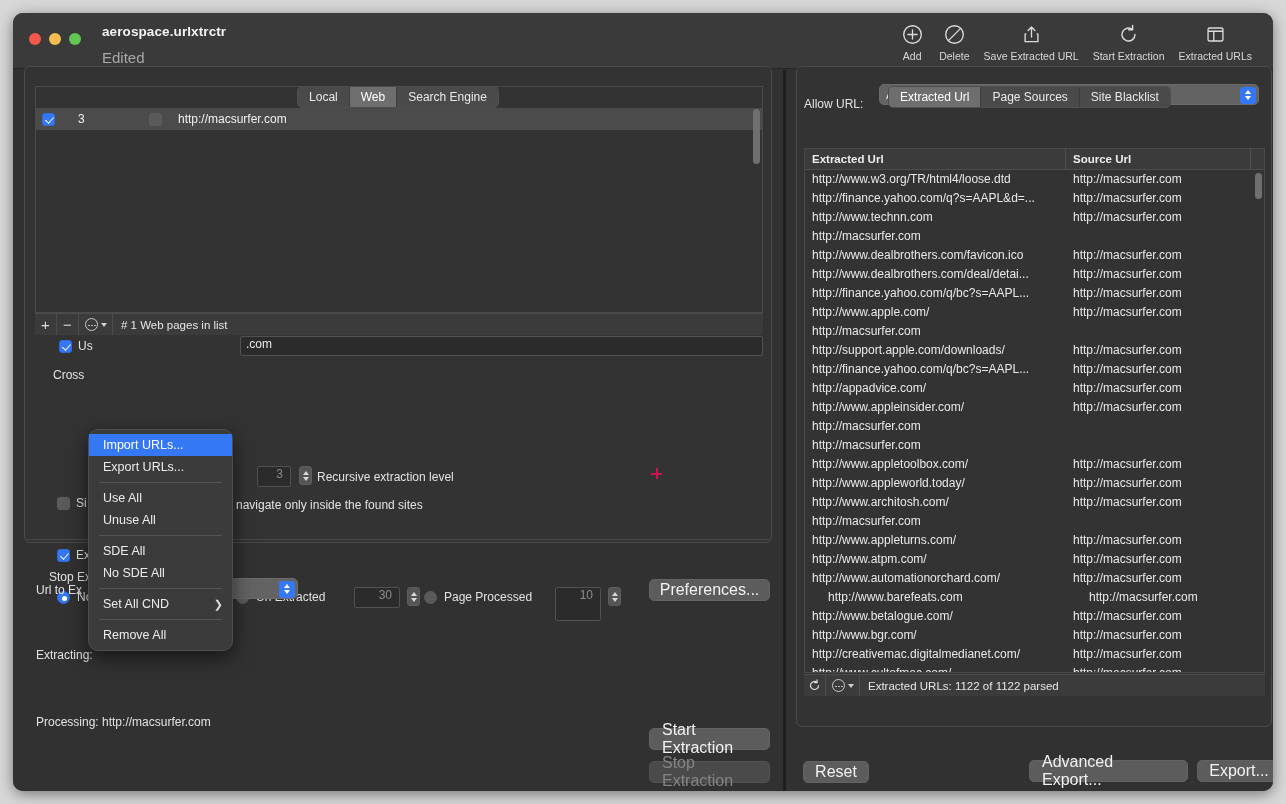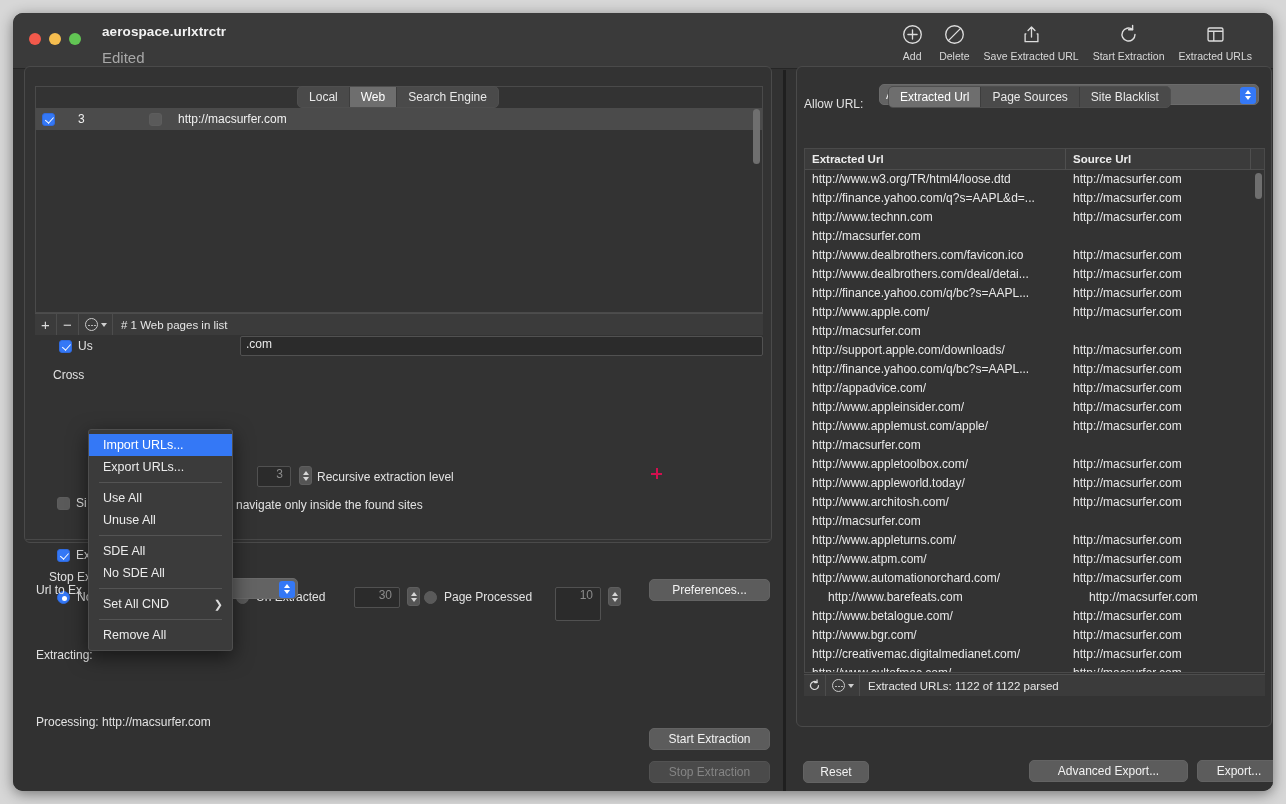--- a/index.html
+++ b/index.html
@@ -110,21 +110,21 @@
              display:flex; flex-direction:column; align-items:center; justify-content:center; gap:2px; }
   .stepper .up { width:0;height:0;border-left:3px solid transparent;border-right:3px solid transparent;
                  border-bottom:4px solid #d7d7d7;}
   .stepper .dn { width:0;height:0;border-left:3px solid transparent;border-right:3px solid transparent;
                  border-top:4px solid #d7d7d7;}
 
   .lbl { font-size:12px; color:#e2e2e2; white-space:nowrap; }
 
   
   .btn { background:#5c5c5c; border:1px solid #636363; border-radius:5px; height:22px;
-         display:inline-flex; align-items:center; justify-content:center; font-size:12px;
+         display:inline-flex; align-items:center; justify-content:center; font-size:16px;
          color:#f2f2f2; padding:0 12px; cursor:default; }
   .btn.disabled { color:#858585; background:#4a4a4a; border-color:#525252; }
 
   
   .popup { background:#636363; border:1px solid #6b6b6b; border-radius:5px; height:21px;
            display:flex; align-items:center; padding:0 6px; font-size:12px; color:#f4f4f4;
            position:relative; }
   .popup .arrows { position:absolute; right:2px; top:1.5px; width:16px; height:17px; background:#3478f6;
            border-radius:3px; display:flex; flex-direction:column; align-items:center;
            justify-content:center; gap:2px; }
@@ -137,21 +137,21 @@
              font-size:11.5px; font-weight:bold; color:#ededed; }
   .rt-head .c { height:21px; line-height:21px; padding-left:7px; border-right:1px solid #4f4f4f; }
   .rt-body { position:absolute; left:0; right:0; top:21px; bottom:0; overflow:hidden; background:#333; }
   .rt-row { height:19px; display:flex; align-items:center; font-size:12px; color:#e9e9e9; }
   .rt-row .c { height:19px; line-height:19px; padding-left:7px; overflow:hidden;
                white-space:nowrap; text-overflow:ellipsis; }
 
   
   .ctxmenu {
     position:absolute; left:75px; top:359px; width:145px;
-    background:#3b3b3b; border:1px solid #4e4e4e; border-radius:3px;
+    background:#3b3b3b; border:1px solid #4e4e4e; border-radius:10px;
     box-shadow:0 6px 20px rgba(0,0,0,.55); padding:4px 0; z-index:50;
   }
   .ctx-item { height:22px; line-height:22px; padding:0 10px 0 14px; font-size:12.5px;
               color:#ececec; white-space:nowrap; position:relative; cursor:default; }
   .ctx-item.sel { background:#3478f6; color:#fff; }
   .ctx-sep { height:1px; background:#545454; margin:4px 10px; }
   .ctx-item .sub { position:absolute; right:9px; top:0; font-size:11px; color:#dcdcdc; }
 
   .cursor-mark { position:absolute; left:638px; top:398px; width:11px; height:11px; z-index:60;}
   .cursor-mark::before,.cursor-mark::after{content:"";position:absolute;background:#d2104f;}
@@ -421,21 +421,20 @@
               </div>
               <div class="rt-row">
                 <div class="c" style="width: 261px;">http://appadvice.com/</div>
                 <div class="c" style="flex: 1 1 0%;">http://macsurfer.com</div>
               </div>
               <div class="rt-row">
                 <div class="c" style="width: 261px;">http://www.appleinsider.com/</div>
                 <div class="c" style="flex: 1 1 0%;">http://macsurfer.com</div>
               </div>
               <div class="rt-row">
-                <div class="c" style="width: 261px;">http://www.applemust.com/apple/</div>
                 <div class="c" style="flex: 1 1 0%;">http://macsurfer.com</div>
               </div>
               <div class="rt-row">
                 <div class="c" style="flex: 1 1 0%;">http://macsurfer.com</div>
               </div>
               <div class="rt-row">
                 <div class="c" style="width: 261px;">http://www.appletoolbox.com/</div>
                 <div class="c" style="flex: 1 1 0%;">http://macsurfer.com</div>
               </div>
               <div class="rt-row">

